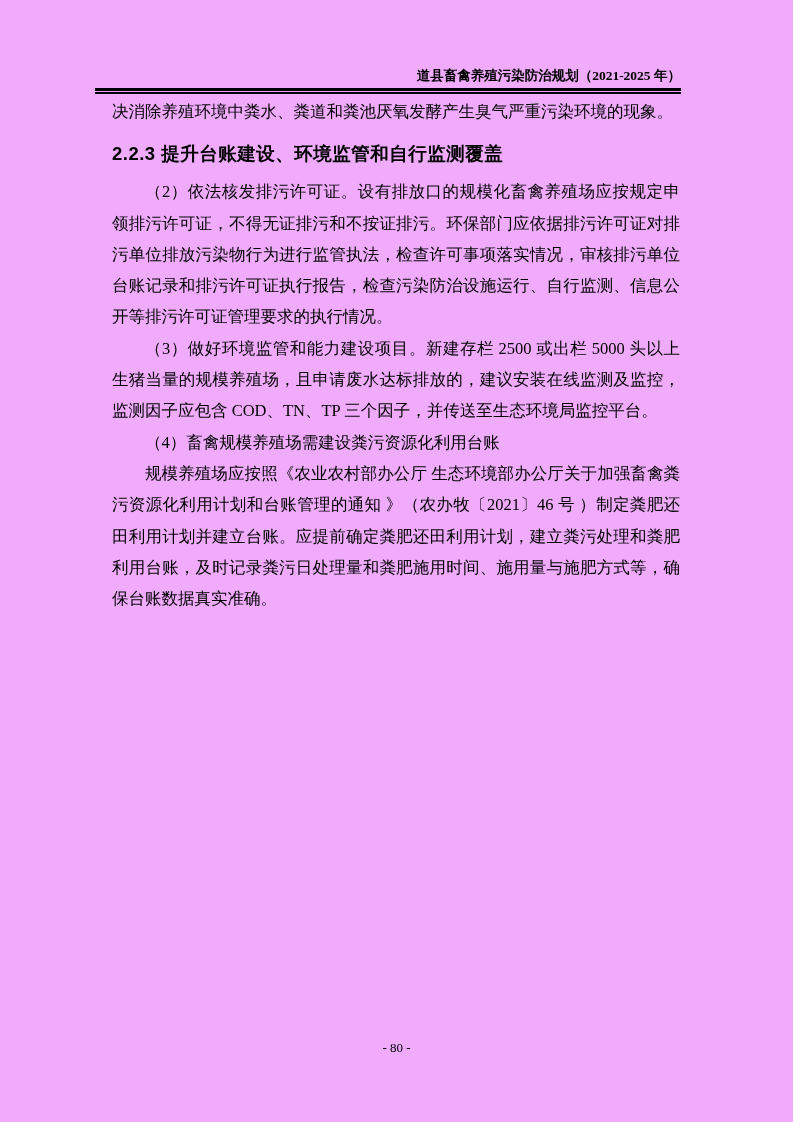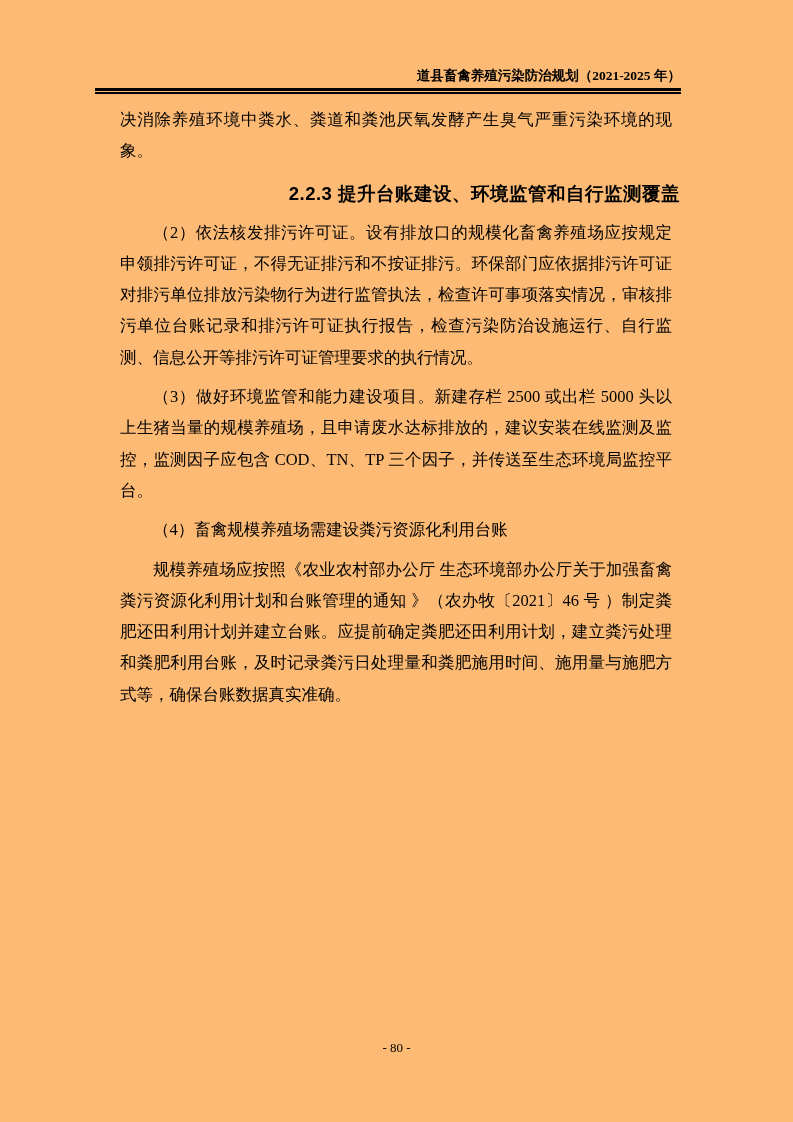--- a/index.html
+++ b/index.html
@@ -4,21 +4,21 @@
 <style>
   html, body {
     margin: 0;
     padding: 0;
     background: #ffffff;
   }
   .page {
     position: relative;
     width: 793px;
     height: 1122px;
-    background: #fdba74;
+    background: #f0abfc;
     overflow: hidden;
     font-family: "Liberation Serif", "DejaVu Serif", serif;
     color: #000000;
   }
   
   .page-header {
     position: absolute;
     top: 66px;
     left: 95px;
     right: 112px;
@@ -45,33 +45,33 @@
     position: absolute;
     top: 96px;
     left: 112px;
     width: 568px;
     font-size: 16.5px;
     line-height: 31.3px;
     text-align: justify;
     text-justify: inter-character;
   }
   .doc-body p {
-    margin: 8px;
+    margin: 0;
     text-indent: 33px;
   }
   .doc-body p.no-indent {
     text-indent: 0;
   }
   .section-heading {
     margin: 12px 0 7px 0;
     font-family: "Liberation Sans", "DejaVu Sans", sans-serif;
     font-size: 18.5px;
     font-weight: bold;
     line-height: 30px;
-    text-align: right;
+    text-align: left;
     text-indent: 0;
     letter-spacing: 0.5px;
   }
   
   .page-footer {
     position: absolute;
     top: 1038px;
     left: 0;
     width: 100%;
     text-align: center;

